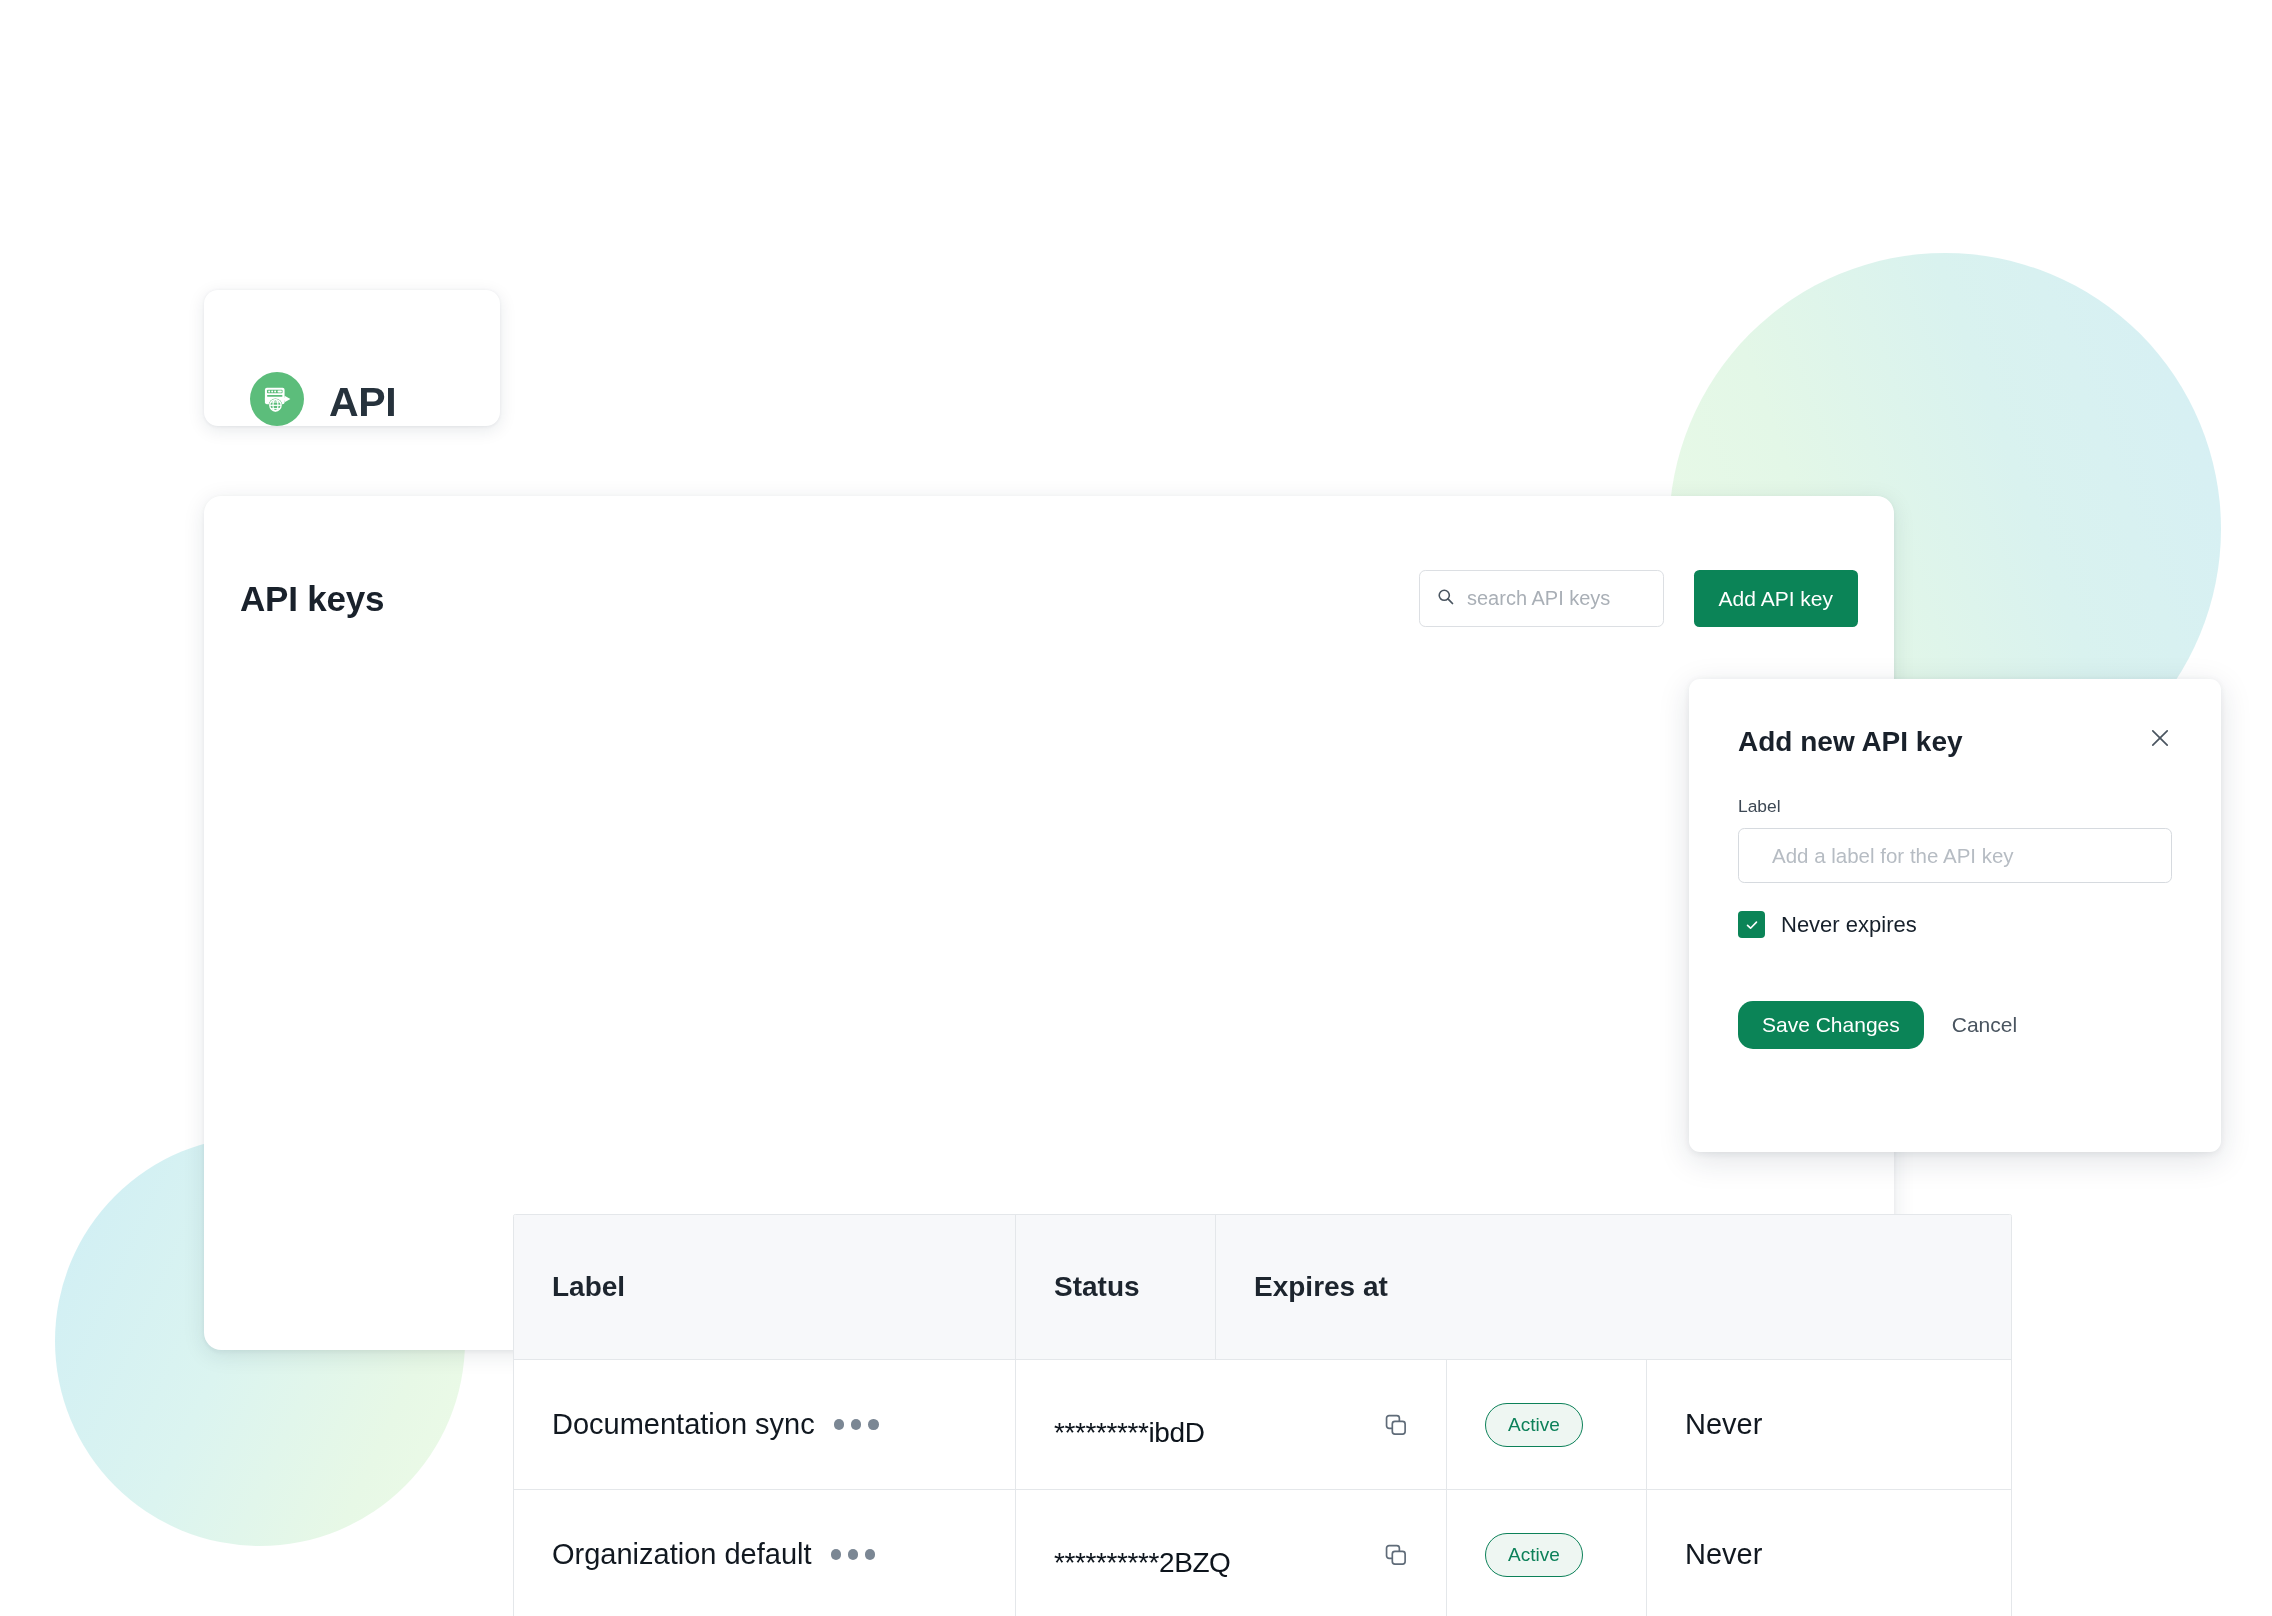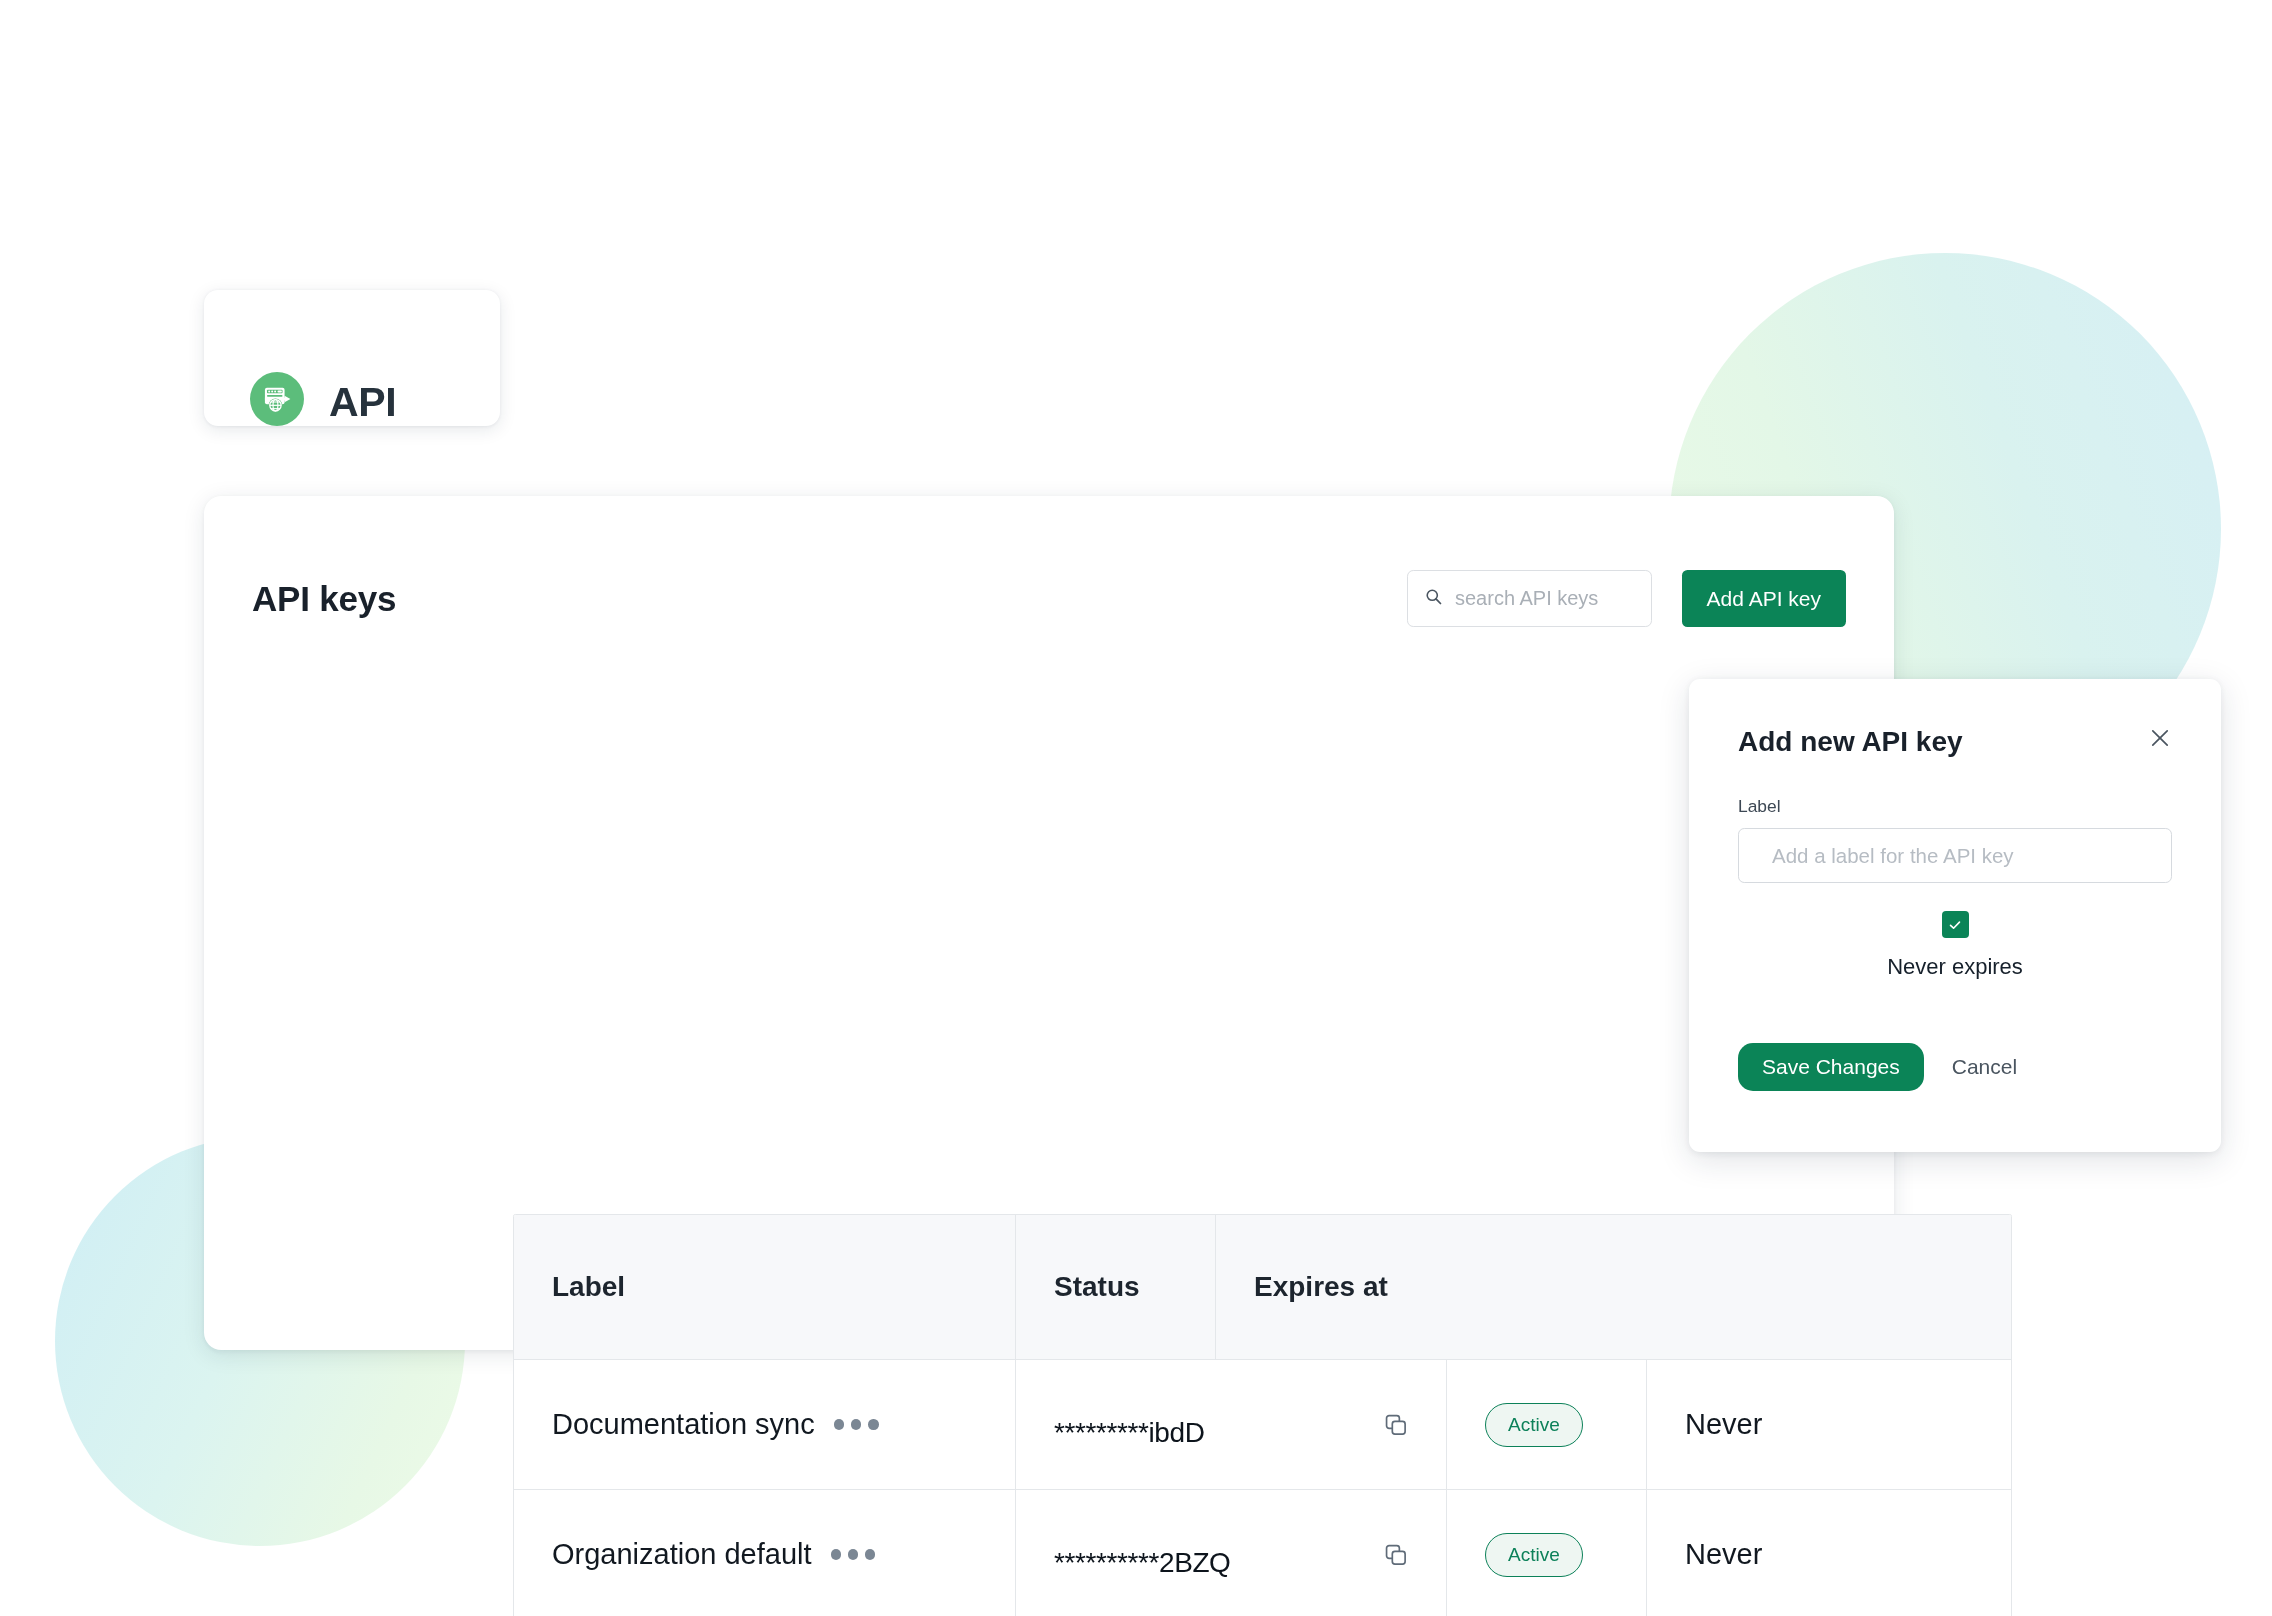--- a/index.html
+++ b/index.html
@@ -41,21 +41,21 @@
 
   
   .panel {
     position: absolute; left: 204px; top: 496px;
     width: 1690px; height: 854px;
     background: #ffffff; border-radius: 17.4px;
     box-shadow: 0 4.7px 22px rgba(22,40,60,.10), 0 1.6px 4.7px rgba(22,40,60,.05);
   }
   .panel-head {
     position: absolute; left: 0; top: 0; width: 100%; height: 205px;
-    display: flex; align-items: center; padding: 0 48px;
+    display: flex; align-items: center; padding: 0 36px;
   }
   .panel-title { font-size: 35px; font-weight: 700; color: #19212b; letter-spacing:-0.2px; }
   .head-right { margin-left: auto; display: flex; align-items: flex-start; gap: 30px; }
 
   .search-box {
     width: 245px; height: 57px; border: 1.3px solid #dcdfe3; border-radius: 6.3px;
     display: flex; align-items: center; gap: 12.6px; padding: 0 17.4px; background: #fff;
   }
   .search-ph { font-size: 20px; color: #a9afb6; }
 
@@ -114,21 +114,21 @@
   }
   .modal-head { display: flex; align-items: flex-start; }
   .modal-title { font-size: 28px; font-weight: 700; color: #19212b; }
   .modal-close { margin-left: auto; cursor: pointer; line-height: 0; }
   .field-label { font-size: 17.4px; color: #3d4854; margin-top: 38px; }
   .field-input {
     margin-top: 11px; width: 100%; height: 55px; border: 1.3px solid #d6dadf;
     border-radius: 6.3px; display: flex; align-items: center; padding: 0 33px; background:#fff;
   }
   .field-ph { font-size: 20.5px; color: #b6bcc3; }
-  .check-row { display: flex; align-items: center; gap: 16px; margin-top: 28px; flex-direction: column; }
+  .check-row { display: flex; align-items: center; gap: 16px; margin-top: 28px; }
   .check-box {
     width: 27px; height: 27px; border-radius: 4px; background: #0b8457;
     display: flex; align-items: center; justify-content: center; flex: none; cursor: pointer;
   }
   .check-label { font-size: 22px; color: #16202b; }
   .modal-actions { display: flex; align-items: center; gap: 28px; margin-top: 63px; }
   .btn-save {
     background: #0b8457; color: #fff; border: none; border-radius: 15px;
     height: 48px; padding: 0 24px; font-size: 21px; display: flex; align-items: center; cursor: pointer;
   }

